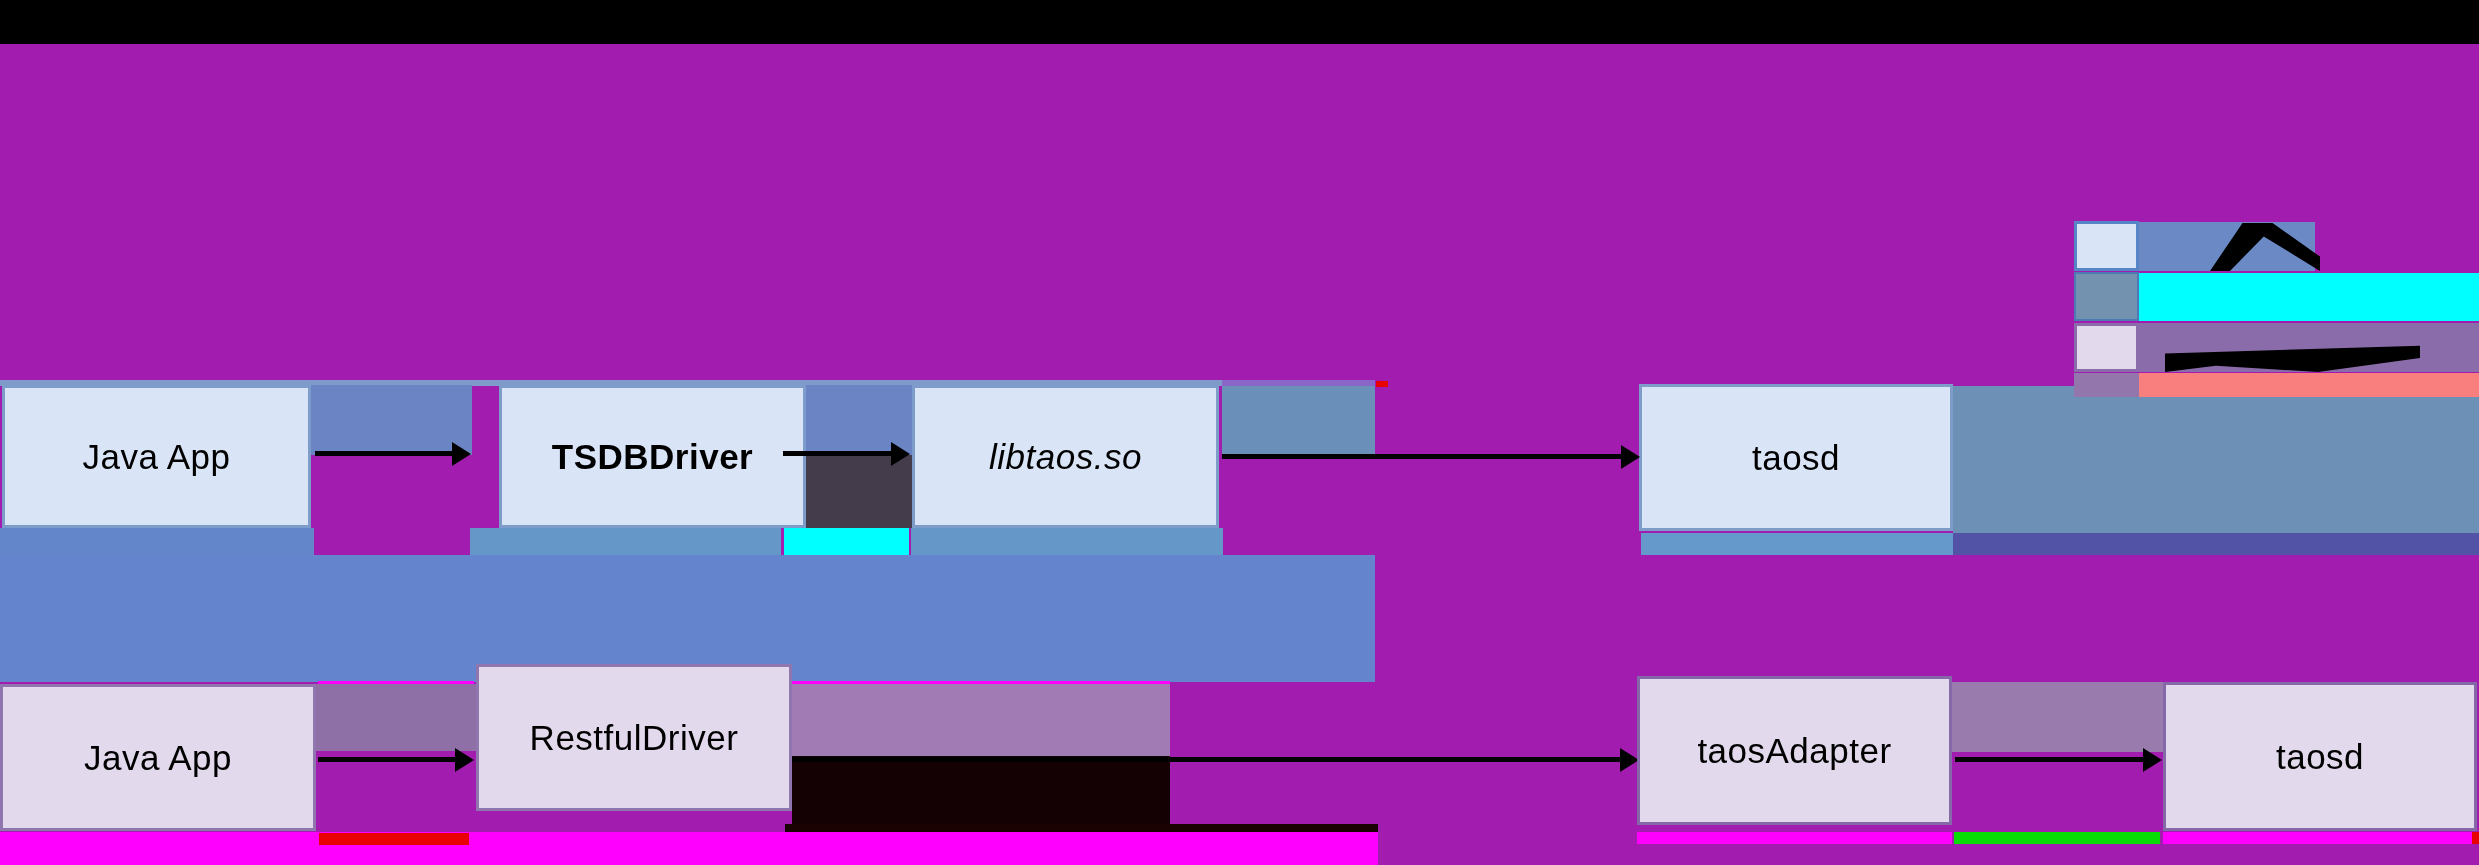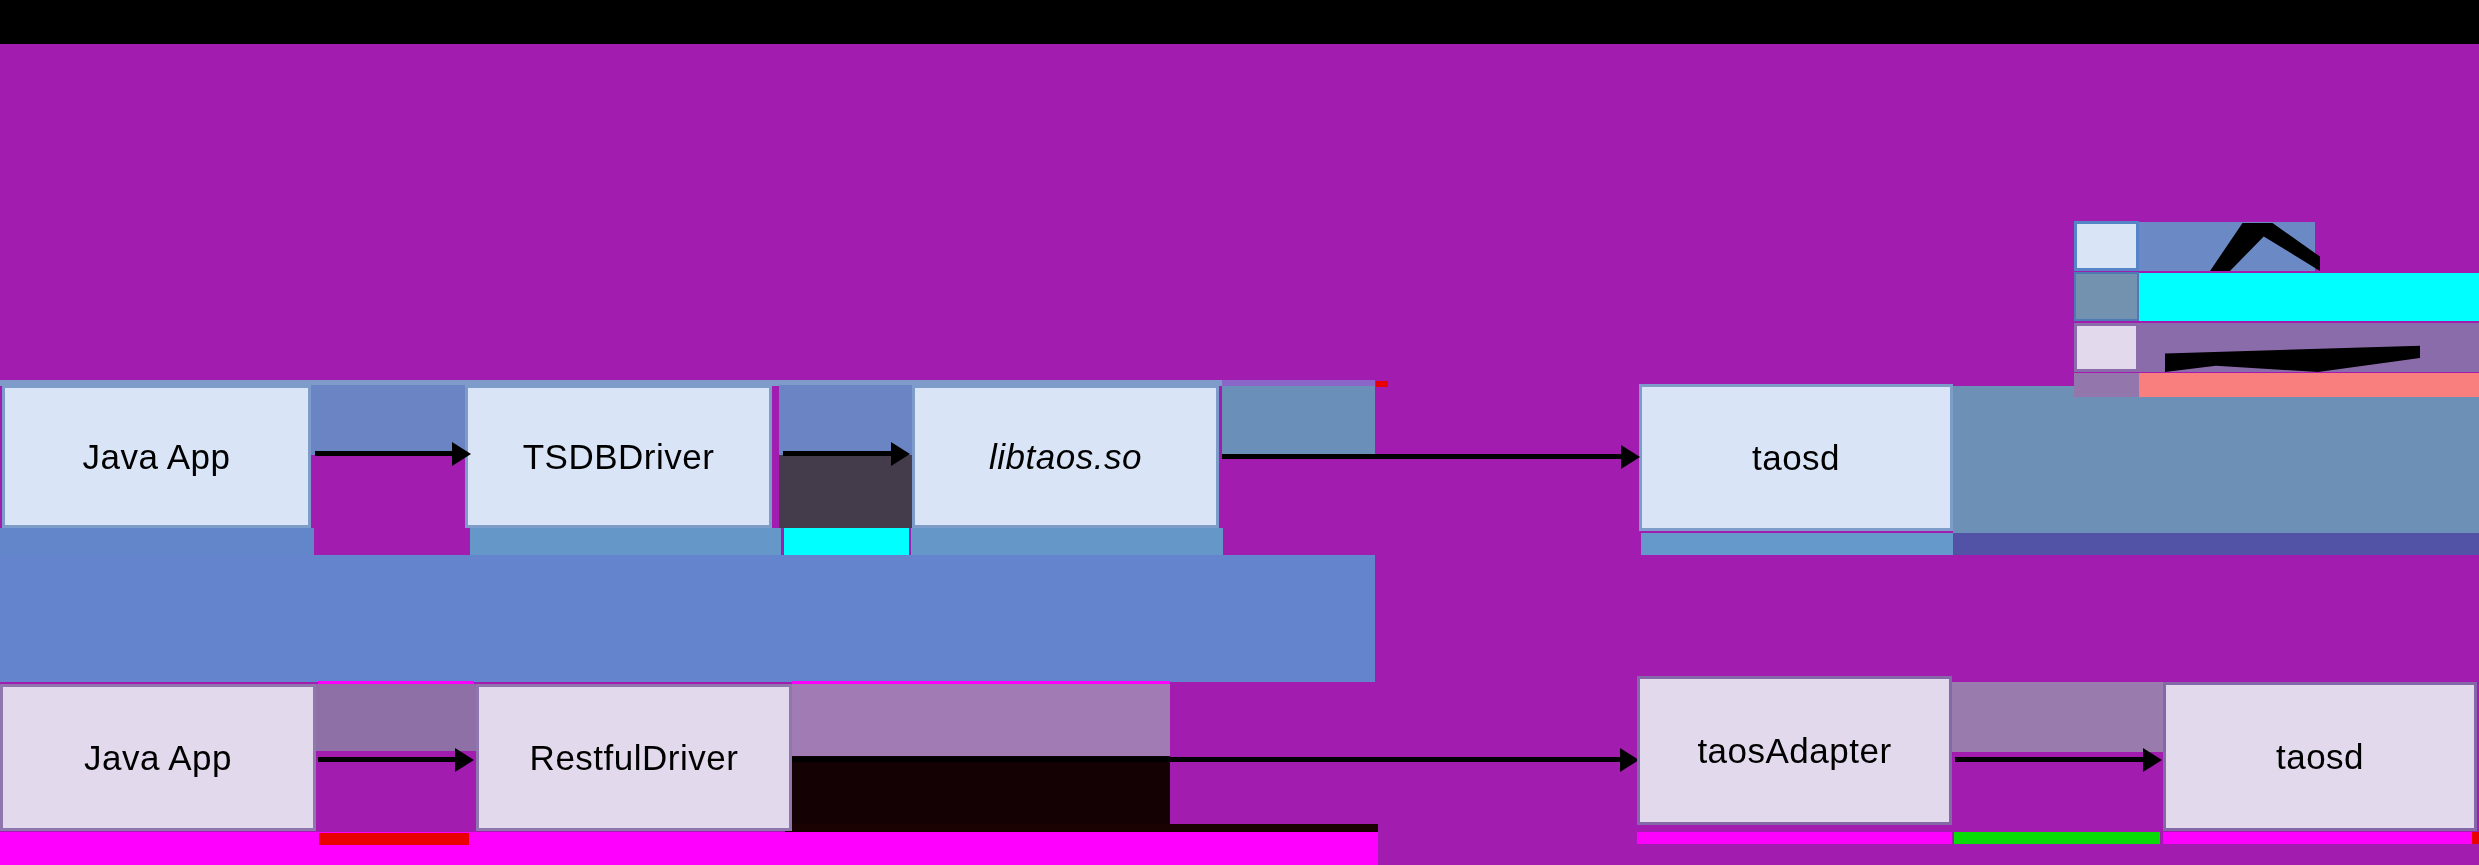--- a/index.html
+++ b/index.html
@@ -32,21 +32,21 @@
   <div class="abs" style="left: 1376px; top: 337px; width: 12px; height: 6px; background: rgb(233, 0, 0);"></div>
 
   <div class="abs" style="left: 311px; top: 341px; width: 161px; height: 70px; background: rgb(107, 132, 195);"></div>
   <div class="abs" style="left: 779px; top: 341px; width: 133px; height: 70px; background: rgb(107, 132, 195);"></div>
   <div class="abs" style="left: 779px; top: 411px; width: 133px; height: 73px; background: rgb(68, 59, 75);"></div>
   <div class="abs" style="left: 1222px; top: 342px; width: 153px; height: 70px; background: rgb(106, 143, 184);"></div>
 
   <div class="nodebox" style="left: 2px; top: 341px; width: 309px; height: 143px; border-color: rgb(125, 156, 201); background: rgb(217, 228, 246);">
     <span>Java App</span>
   </div>
-  <div class="nodebox" style="left: 465px; top: 341px; width: 307px; height: 143px; border-color: rgb(125, 156, 201); background: rgb(217, 228, 246);">
+  <div class="nodebox" style="left: 499px; top: 341px; width: 307px; height: 143px; border-color: rgb(125, 156, 201); background: rgb(217, 228, 246); font-weight: bold;">
     <span>TSDBDriver</span>
   </div>
   <div class="nodebox" style="left: 912px; top: 341px; width: 307px; height: 143px; border-color: rgb(125, 156, 201); background: rgb(217, 228, 246); font-style: italic;">
     <span>libtaos.so</span>
   </div>
 
   <div class="abs" style="left: 0px; top: 484px; width: 314px; height: 27px; background: rgb(99, 134, 203);"></div>
   <div class="abs" style="left: 470px; top: 484px; width: 311px; height: 27px; background: rgb(101, 152, 200);"></div>
   <div class="abs" style="left: 784px; top: 484px; width: 125px; height: 27px; background: rgb(0, 255, 255);"></div>
   <div class="abs" style="left: 911px; top: 484px; width: 312px; height: 27px; background: rgb(101, 152, 200);"></div>
@@ -71,21 +71,21 @@
   <div class="abs" style="left: 792px; top: 637px; width: 378px; height: 4px; background: rgb(254, 0, 254);"></div>
 
   <div class="abs" style="left: 316px; top: 640px; width: 160px; height: 67px; background: rgb(142, 111, 166);"></div>
   <div class="abs" style="left: 792px; top: 640px; width: 378px; height: 72px; background: rgb(161, 123, 180);"></div>
   <div class="abs" style="left: 792px; top: 712px; width: 378px; height: 75px; background: rgb(20, 1, 3);"></div>
   <div class="abs" style="left: 785px; top: 780px; width: 593px; height: 11px; background: rgb(26, 2, 2);"></div>
 
   <div class="nodebox" style="left: 0px; top: 640px; width: 316px; height: 147px; border-color: rgb(143, 118, 174); background: rgb(226, 218, 236);">
     <span>Java App</span>
   </div>
-  <div class="nodebox" style="left: 476px; top: 640px; width: 316px; height: 147px; border-color: rgb(143, 118, 174); background: rgb(226, 218, 236); justify-content: center;">
+  <div class="nodebox" style="left: 476px; top: 620px; width: 316px; height: 147px; border-color: rgb(143, 118, 174); background: rgb(226, 218, 236); justify-content: center;">
     <span>RestfulDriver</span>
   </div>
 
   <div class="abs" style="left: 0px; top: 788px; width: 1378px; height: 71px; background: rgb(254, 0, 254);"></div>
   <div class="abs" style="left: 319px; top: 789px; width: 150px; height: 12px; background: rgb(233, 0, 0);"></div>
   <div class="abs" style="left: 0px; top: 859px; width: 1378px; height: 6px; background: rgb(50, 50, 207);"></div>
 
   <div class="aline" style="left: 318px; top: 713px; width: 140px; background: rgb(0, 0, 0);"></div>
   <div class="ahead" style="left:455px;top:704px;"></div>
   <div class="aline" style="left: 792px; top: 713px; width: 836px; background: rgb(0, 0, 0);"></div>

